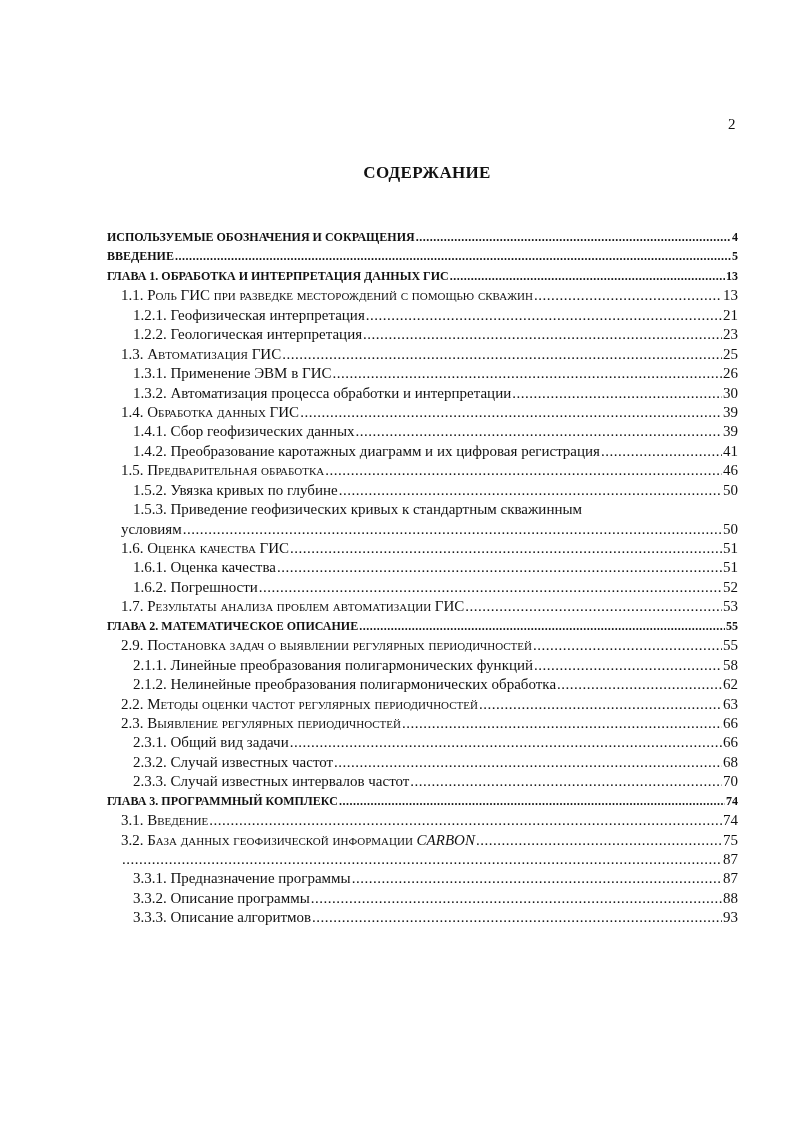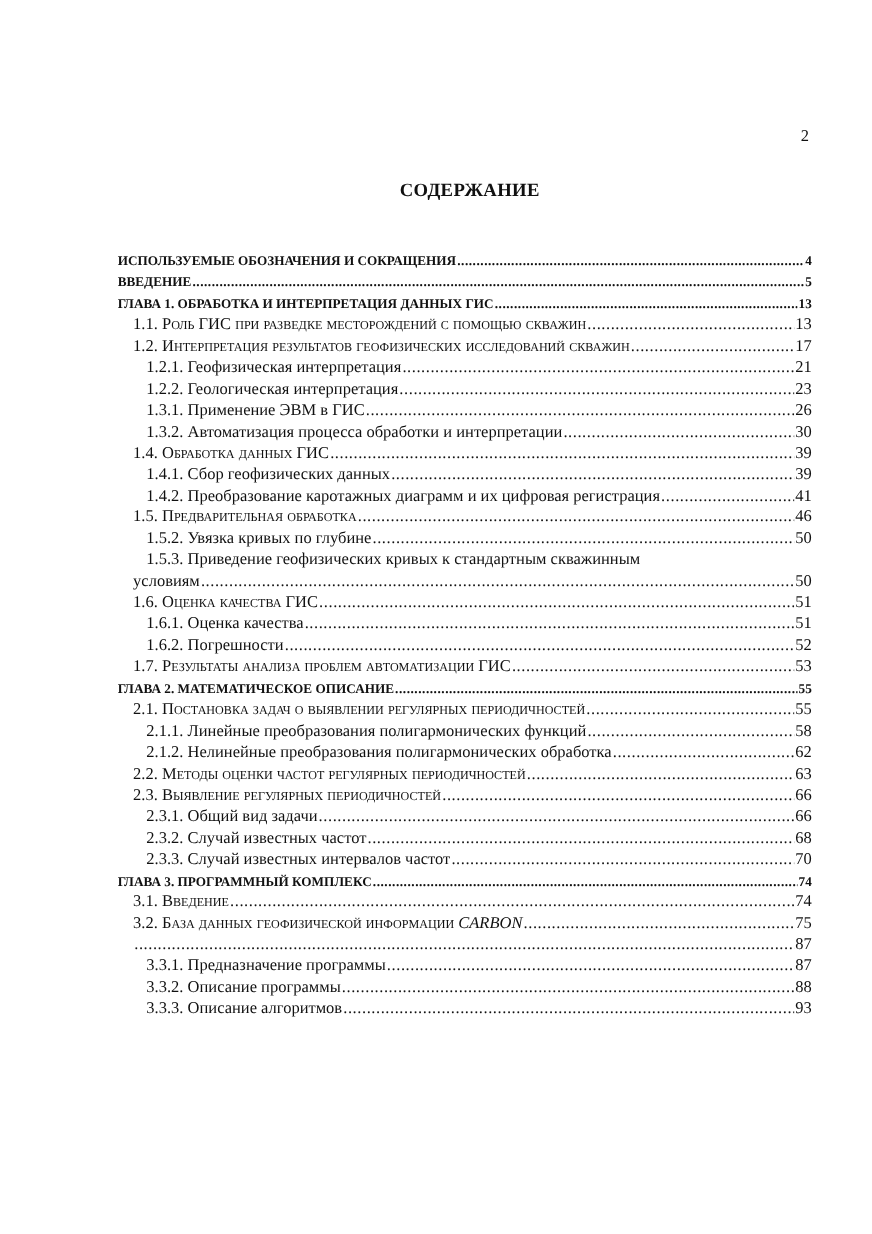--- a/index.html
+++ b/index.html
@@ -70,34 +70,34 @@
     <div class="toc-row lvl0">
       <span class="t"><span>ГЛАВА 1. ОБРАБОТКА И ИНТЕРПРЕТАЦИЯ ДАННЫХ ГИС</span></span>
       <span class="dots"></span>
       <span class="p">13</span>
     </div>
     <div class="toc-row lvl1">
       <span class="t"><span>1.1. Роль ГИС при разведке месторождений  с помощью скважин</span></span>
       <span class="dots"></span>
       <span class="p">13</span>
     </div>
-    <div class="toc-row lvl1">
-      <span class="t"><span>1.2. Интерпретация результатов  геофизических исследований скважин</span></span>
-      <span class="dots"></span>
-      <span class="p">17</span>
-    </div>
     <div class="toc-row lvl2">
       <span class="t"><span>1.2.1. Геофизическая интерпретация</span></span>
       <span class="dots"></span>
       <span class="p">21</span>
     </div>
     <div class="toc-row lvl2">
       <span class="t"><span>1.2.2. Геологическая интерпретация</span></span>
       <span class="dots"></span>
       <span class="p">23</span>
+    </div>
+    <div class="toc-row lvl1">
+      <span class="t"><span>1.3. Автоматизация ГИС</span></span>
+      <span class="dots"></span>
+      <span class="p">25</span>
     </div>
     <div class="toc-row lvl2">
       <span class="t"><span>1.3.1. Применение ЭВМ в ГИС</span></span>
       <span class="dots"></span>
       <span class="p">26</span>
     </div>
     <div class="toc-row lvl2">
       <span class="t"><span>1.3.2. Автоматизация процесса обработки и интерпретации</span></span>
       <span class="dots"></span>
       <span class="p">30</span>
@@ -154,21 +154,21 @@
       <span class="t"><span>1.7. Результаты анализа проблем автоматизации ГИС</span></span>
       <span class="dots"></span>
       <span class="p">53</span>
     </div>
     <div class="toc-row lvl0">
       <span class="t"><span>ГЛАВА 2. МАТЕМАТИЧЕСКОЕ ОПИСАНИЕ</span></span>
       <span class="dots"></span>
       <span class="p">55</span>
     </div>
     <div class="toc-row lvl1">
-      <span class="t"><span>2.1. Постановка задач о выявлении  регулярных периодичностей</span></span>
+      <span class="t"><span>2.9. Постановка задач о выявлении  регулярных периодичностей</span></span>
       <span class="dots"></span>
       <span class="p">55</span>
     </div>
     <div class="toc-row lvl2">
       <span class="t"><span>2.1.1. Линейные преобразования  полигармонических функций</span></span>
       <span class="dots"></span>
       <span class="p">58</span>
     </div>
     <div class="toc-row lvl2">
       <span class="t"><span>2.1.2. Нелинейные преобразования полигармонических обработка</span></span>

